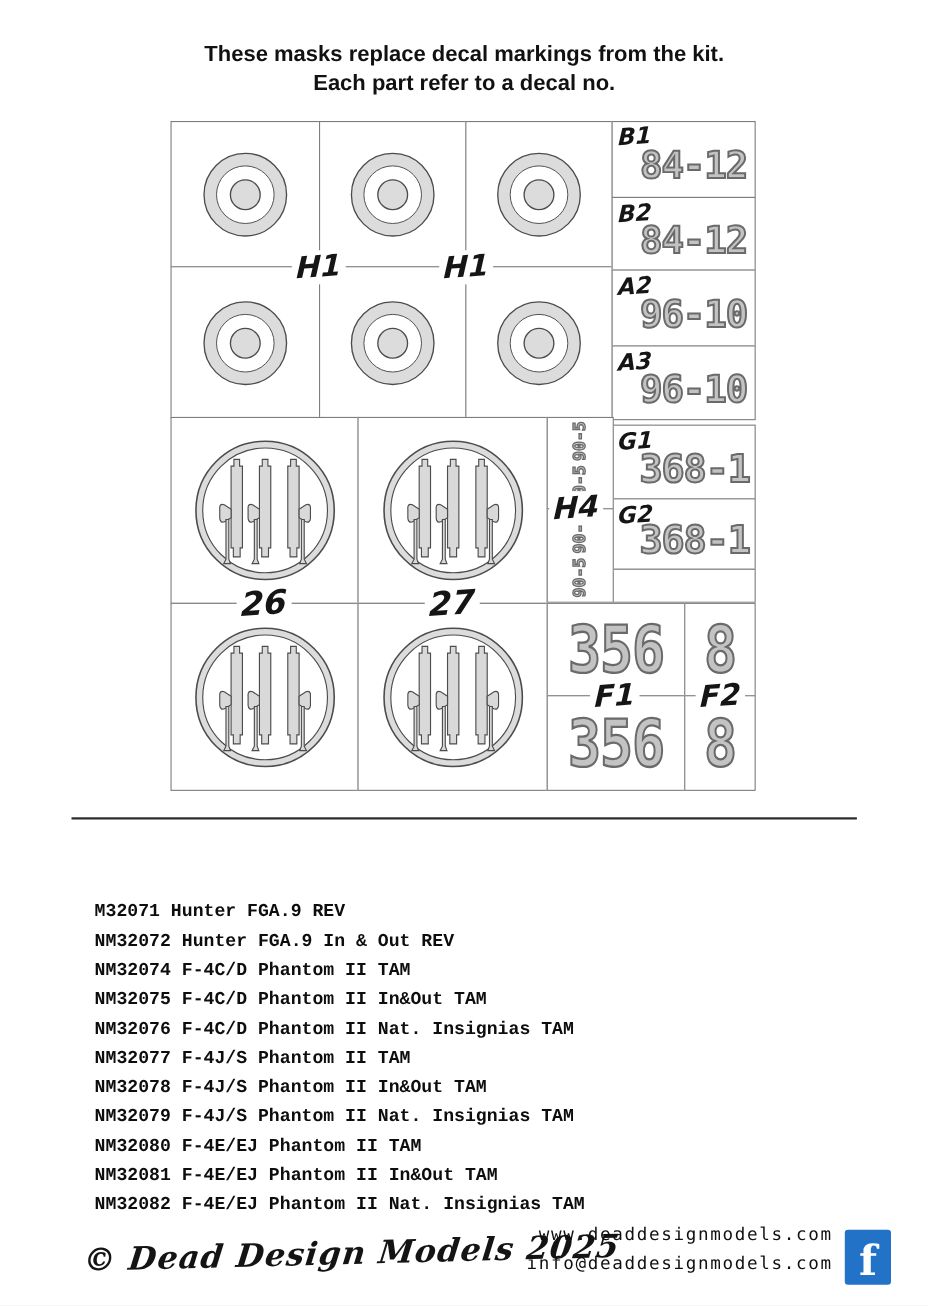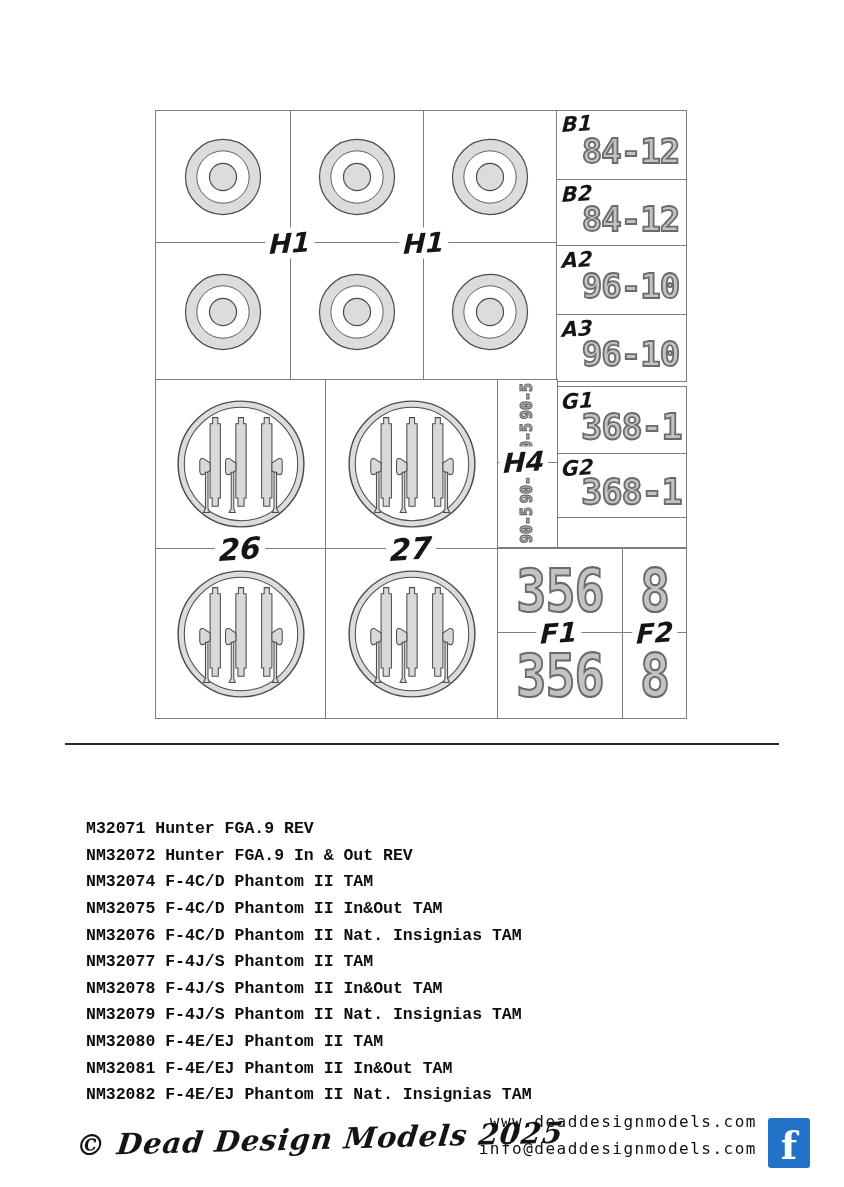--- a/index.html
+++ b/index.html
@@ -70,20 +70,24 @@
         <use href="#plane" transform="translate(90,20) scale(-1,1)"></use>
       </g>
       <g id="roundel">
         <circle class="rim" cx="55" cy="55" r="43"></circle>
         <circle class="inner" cx="55" cy="55" r="30"></circle>
         <circle class="rim" cx="55" cy="55" r="15.5"></circle>
       </g>
     </defs>
   </svg>
 
+  <div class="heading">
+    <div>These masks replace decal markings from the kit.</div>
+    <div>Each part refer to a decal no.</div>
+  </div>
 
   <div class="cell" style="left:155px;top:110px;width:136px;height:133px">
       <svg class="round-svg" viewBox="0 0 110 110">
         <use href="#roundel"></use>
       </svg>
     </div>
   <div class="cell" style="left:290px;top:110px;width:134px;height:133px">
       <svg class="round-svg" viewBox="0 0 110 110">
         <use href="#roundel"></use>
       </svg>

